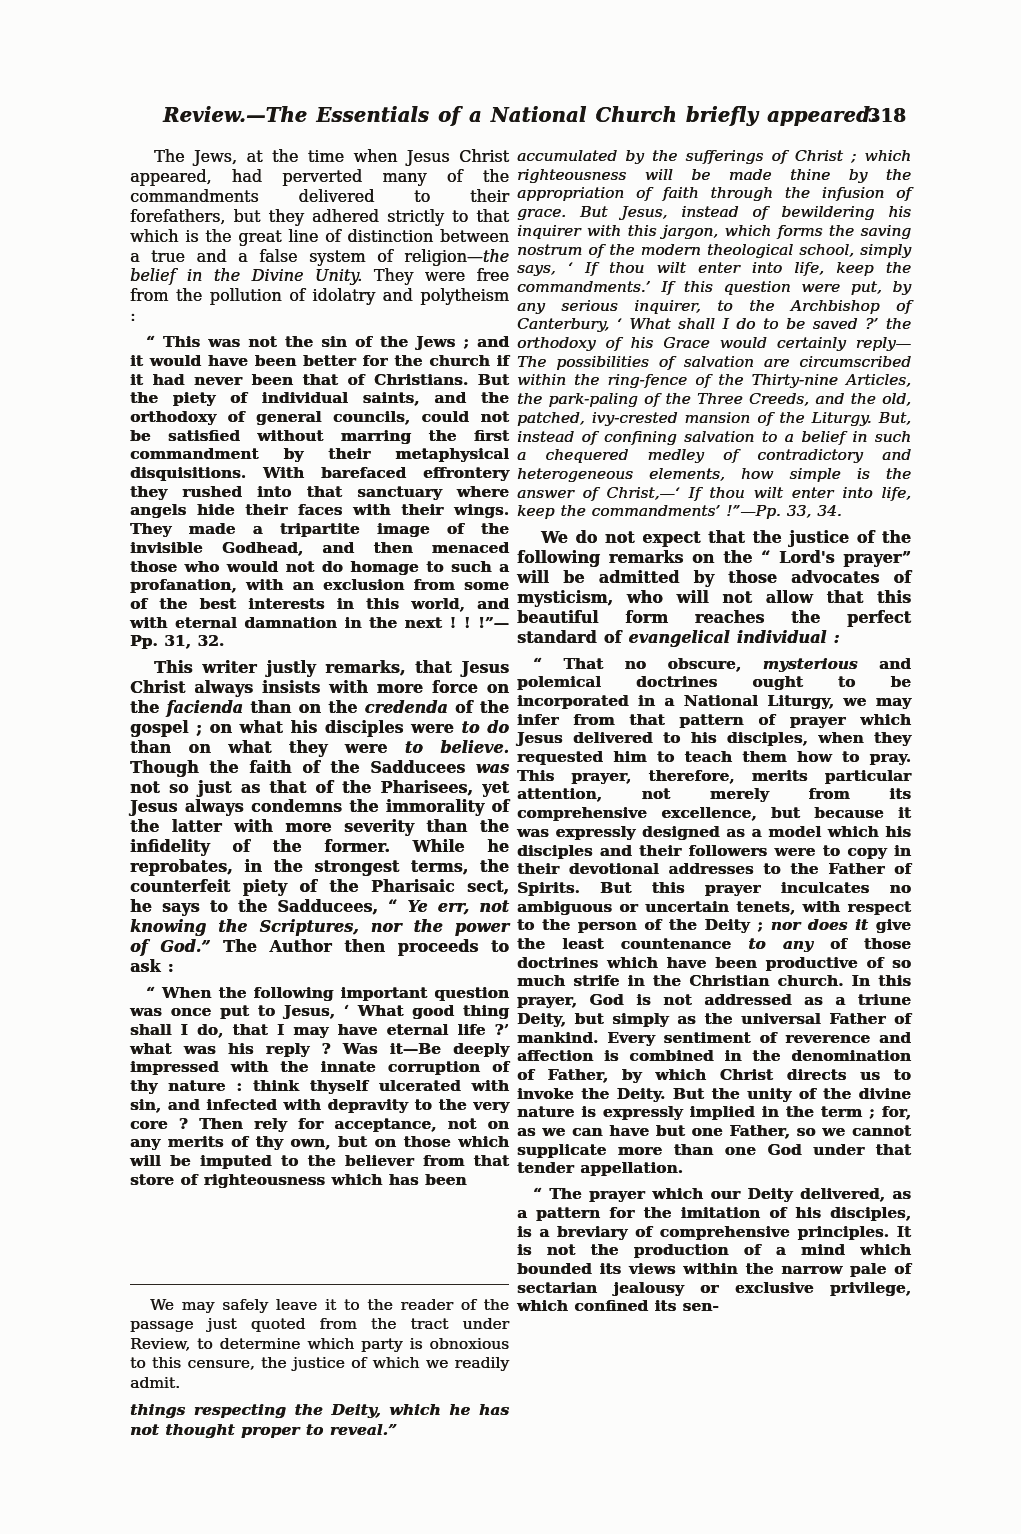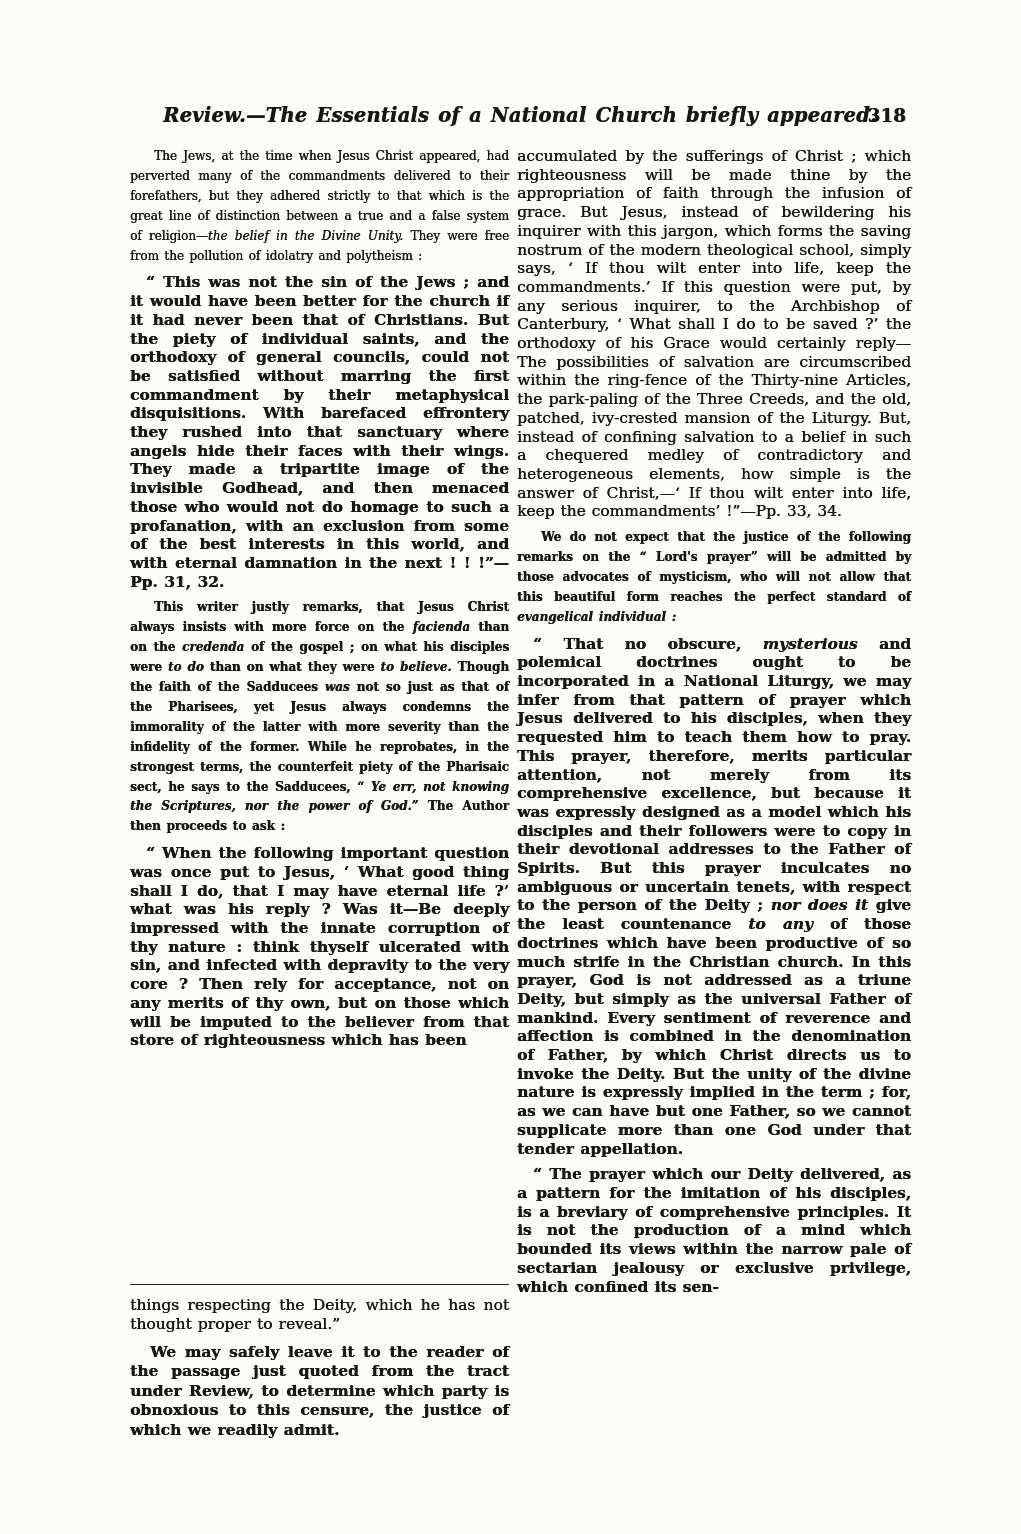--- a/index.html
+++ b/index.html
@@ -55,39 +55,39 @@
     display: flex;
     flex-direction: column;
   }
   .col-right {
     left: 517px;
     width: 394px;
   }
   .para { margin: 0; }
   .para + .para { margin-top: 7px; font-weight: bold; }
   .main {
-    font-size: 12px;
+    font-size: 16px;
     line-height: 19.9px;
     word-spacing: 1.6px;
     text-indent: 24px;
   }
   .quote {
     font-size: 15.4px;
     line-height: 18.7px;
     word-spacing: 1.1px;
     text-indent: 16px;
   }
   .footnote {
     font-size: 15.5px;
     line-height: 19.5px;
     word-spacing: 1.1px;
     text-indent: 0;
   }
   .footnote.indent { text-indent: 20px; }
-  .noindent { text-indent: 0 !important; }
+  .noindent { text-indent: 0 !important; font-style: italic; }
   .it { font-style: italic; }
   .footnote-block {
     margin-top: auto;
     padding-top: 10px;
   }
   .fn-rule {
     border: none;
     border-top: 1.7px solid #2b2620;
     width: 100%;
     margin: 0 0 11px 0;
@@ -106,22 +106,22 @@
   <div class="col col-left">
     <div id="col-left-body">
         <p class="para main"><span>The Jews, at the time when Jesus Christ appeared, had perverted many of the commandments delivered to their forefathers, but they adhered strictly to that which is the great line of distinction between a true and a false system of religion—</span><span class="it">the belief in the Divine Unity.</span><span> They were free from the pollution of idolatry and polytheism :</span></p>
         <p class="para quote"><span>“ This was not the sin of the Jews ; and it would have been better for the church if it had never been that of Christians. But the piety of individual saints, and the orthodoxy of general councils, could not be satisfied without marring the first commandment by their metaphysical disquisitions. With barefaced effrontery they rushed into that sanctuary where angels hide their faces with their wings. They made a tripartite image of the invisible Godhead, and then menaced those who would not do homage to such a profanation, with an exclusion from some of the best interests in this world, and with eternal damnation in the next ! ! !”—Pp. 31, 32.</span></p>
         <p class="para main"><span>This writer justly remarks, that Jesus Christ always insists with more force on the </span><span class="it">facienda</span><span> than on the </span><span class="it">credenda</span><span> of the gospel ; on what his disciples were </span><span class="it">to do</span><span> than on what they were </span><span class="it">to believe.</span><span> Though the faith of the Sadducees </span><span class="it">was</span><span> not so just as that of the Pharisees, yet Jesus always condemns the immorality of the latter with more severity than the infidelity of the former. While he reprobates, in the strongest terms, the counterfeit piety of the Pharisaic sect, he says to the Sadducees, “ </span><span class="it">Ye err, not knowing the Scriptures, nor the power of God.”</span><span> The Author then proceeds to ask :</span></p>
         <p class="para quote"><span>“ When the following important question was once put to Jesus, ‘ What good thing shall I do, that I may have eternal life ?’ what was his reply ? Was it—Be deeply impressed with the innate corruption of thy nature : think thyself ulcerated with sin, and infected with depravity to the very core ? Then rely for acceptance, not on any merits of thy own, but on those which will be imputed to the believer from that store of righteousness which has been</span></p>
       </div>
     <div class="footnote-block">
       <hr class="fn-rule">
       <div id="col-left-footnote">
+          <p class="para footnote indent"><span>We may safely leave it to the reader of the passage just quoted from the tract under Review, to determine which party is obnoxious to this censure, the justice of which we readily admit.</span></p>
           <p class="para footnote noindent"><span>things respecting the Deity, which he has not thought proper to reveal.”</span></p>
-          <p class="para footnote indent"><span>We may safely leave it to the reader of the passage just quoted from the tract under Review, to determine which party is obnoxious to this censure, the justice of which we readily admit.</span></p>
         </div>
     </div>
   </div>
 
   <div class="col col-right" id="col-right-body">
       <p class="para quote noindent"><span>accumulated by the sufferings of Christ ; which righteousness will be made thine by the appropriation of faith through the infusion of grace. But Jesus, instead of bewildering his inquirer with this jargon, which forms the saving nostrum of the modern theological school, simply says, ‘ If thou wilt enter into life, keep the commandments.’ If this question were put, by any serious inquirer, to the Archbishop of Canterbury, ‘ What shall I do to be saved ?’ the orthodoxy of his Grace would certainly reply—The possibilities of salvation are circumscribed within the ring-fence of the Thirty-nine Articles, the park-paling of the Three Creeds, and the old, patched, ivy-crested mansion of the Liturgy. But, instead of confining salvation to a belief in such a chequered medley of contradictory and heterogeneous elements, how simple is the answer of Christ,—‘ If thou wilt enter into life, keep the commandments’ !”—Pp. 33, 34.</span></p>
       <p class="para main"><span>We do not expect that the justice of the following remarks on the “ Lord's prayer” will be admitted by those advocates of mysticism, who will not allow that this beautiful form reaches the perfect standard of </span><span class="it">evangelical individual :</span></p>
       <p class="para quote"><span>“ That no obscure, </span><span class="it">mysterious</span><span> and polemical doctrines ought to be incorporated in a National Liturgy, we may infer from that pattern of prayer which Jesus delivered to his disciples, when they requested him to teach them how to pray. This prayer, therefore, merits particular attention, not merely from its comprehensive excellence, but because it was expressly designed as a model which his disciples and their followers were to copy in their devotional addresses to the Father of Spirits. But this prayer inculcates no ambiguous or uncertain tenets, with respect to the person of the Deity ; </span><span class="it">nor does it</span><span> give the least countenance </span><span class="it">to any</span><span> of those doctrines which have been productive of so much strife in the Christian church. In this prayer, God is not addressed as a triune Deity, but simply as the universal Father of mankind. Every sentiment of reverence and affection is combined in the denomination of Father, by which Christ directs us to invoke the Deity. But the unity of the divine nature is expressly implied in the term ; for, as we can have but one Father, so we cannot supplicate more than one God under that tender appellation.</span></p>
       <p class="para quote"><span>“ The prayer which our Deity delivered, as a pattern for the imitation of his disciples, is a breviary of comprehensive principles. It is not the production of a mind which bounded its views within the narrow pale of sectarian jealousy or exclusive privilege, which confined its sen-</span></p>
     </div>

